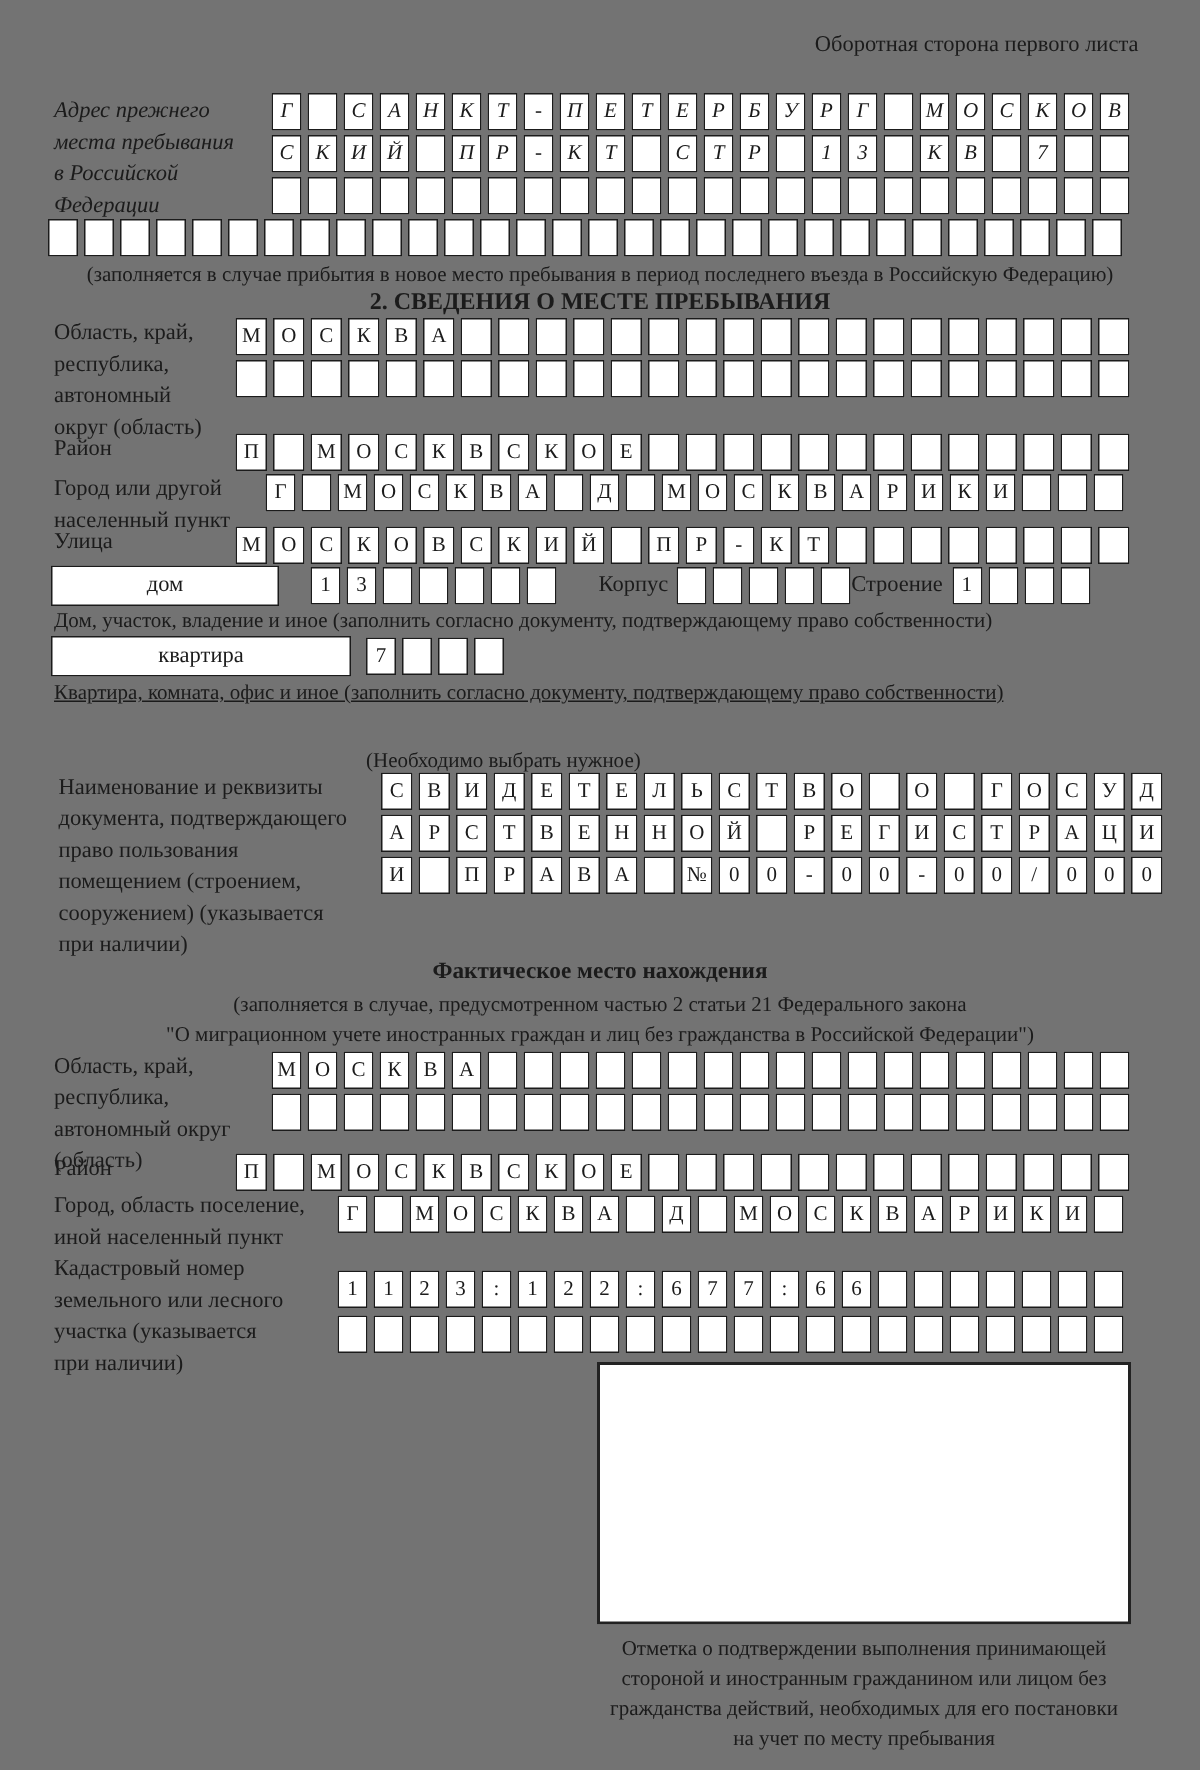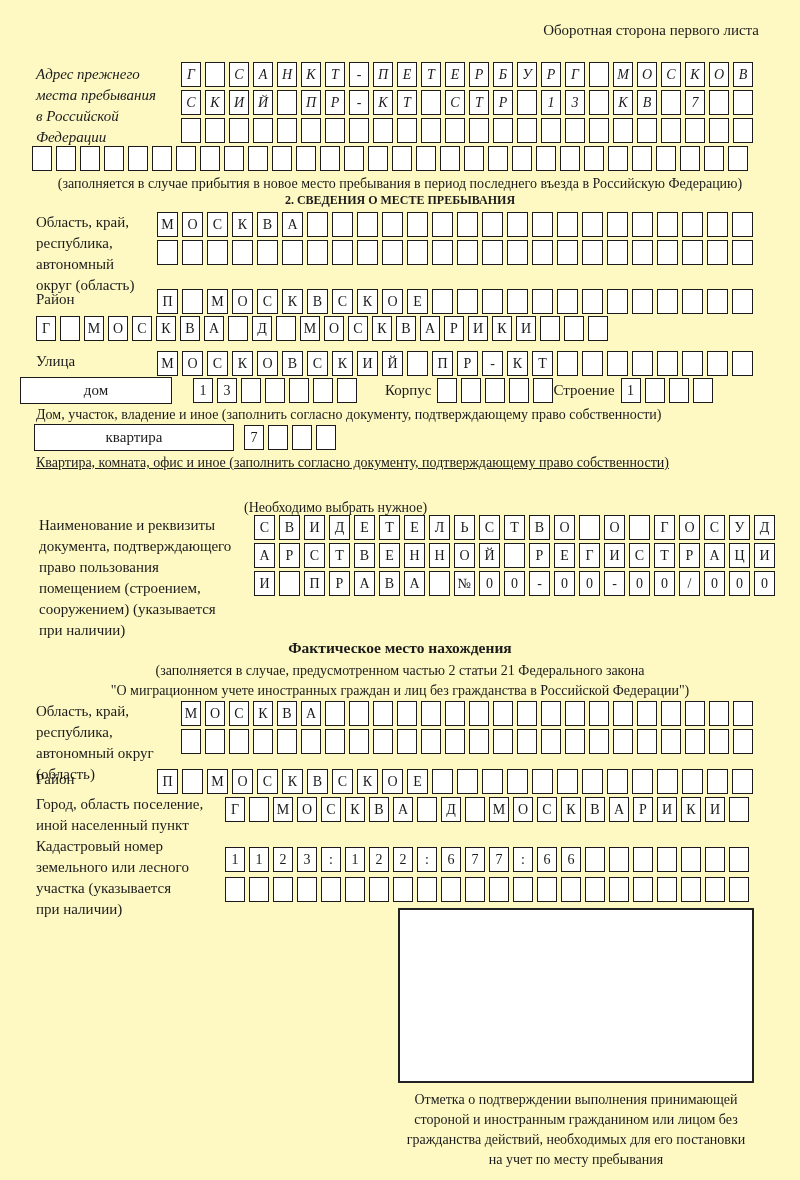--- a/index.html
+++ b/index.html
@@ -1,17 +1,17 @@
 <!DOCTYPE html>
 <html><head>
 <meta charset="utf-8">
 <style>
   html,body{margin:0;padding:0;background:#fff;}
   #page{
-    position:relative;width:800px;height:1180px;background:#fef9c3;
+    position:relative;width:800px;height:1180px;background:#737373;
     font-family:"Liberation Serif","DejaVu Serif",serif;color:#1b1b1b;overflow:hidden;
   }
   .abs{position:absolute;}
   .row-block{position:absolute;display:flex;align-items:flex-start;}
   .label{font-size:15px;line-height:21px;white-space:pre-line;flex:none;}
   .rows{display:flex;flex-direction:column;gap:3px;}
   .cellrow{display:flex;gap:4px;}
   .cell{
     flex:none;width:20px;height:25px;border:1.6px solid #1b1b1b;box-sizing:border-box;
     display:flex;align-items:center;justify-content:center;
@@ -21,21 +21,21 @@
   .checkbox{
     flex:none;width:20px;height:24px;border:1.6px solid #1b1b1b;box-sizing:border-box;
     display:flex;align-items:center;justify-content:center;font-size:14px;
   }
   .named-box{
     flex:none;height:27px;border:1.7px solid #1b1b1b;box-sizing:border-box;
     display:flex;align-items:center;justify-content:center;font-size:15px;background:#fff;
   }
   .note{font-size:14px;line-height:18px;}
   .center{left:0;right:0;text-align:center;}
-  .title{font-weight:bold;font-size:12px;}
+  .title{font-weight:bold;font-size:16px;}
   .corner{font-size:15px;}
   .stamp{
     position:absolute;border:2px solid #222;background:#fff;box-sizing:border-box;
   }
   .caption{font-size:14px;line-height:20px;text-align:center;white-space:pre-line;}
 </style>
 </head>
 <body>
 
 <div id="page">
@@ -249,20 +249,22 @@
         <span class="cell"></span>
         <span class="cell"></span>
         <span class="cell"></span>
         <span class="cell"></span>
         <span class="cell"></span>
         <span class="cell"></span>
       </div>
   </div>
 
   <div class="row-block" style="left:36px;top:316px;">
+    <div class="label" style="width:141px;">Город или другой
+населенный пункт</div>
     <div class="cellrow">
         <span class="cell">Г</span>
         <span class="cell"></span>
         <span class="cell">М</span>
         <span class="cell">О</span>
         <span class="cell">С</span>
         <span class="cell">К</span>
         <span class="cell">В</span>
         <span class="cell">А</span>
         <span class="cell"></span>
@@ -307,21 +309,21 @@
         <span class="cell"></span>
         <span class="cell"></span>
         <span class="cell"></span>
         <span class="cell"></span>
         <span class="cell"></span>
         <span class="cell"></span>
         <span class="cell"></span>
       </div>
   </div>
 
-  <div class="row-block" style="left:20px;top:377px;align-items:flex-start;text-align:right;">
+  <div class="row-block" style="left:34px;top:377px;align-items:flex-start;text-align:right;">
     <div class="named-box" style="width:152px;">дом</div>
     <div class="cellrow" style="margin-left:21px;margin-top:1px;">
         <span class="cell">1</span>
         <span class="cell">3</span>
         <span class="cell"></span>
         <span class="cell"></span>
         <span class="cell"></span>
         <span class="cell"></span>
         <span class="cell"></span>
       </div>

